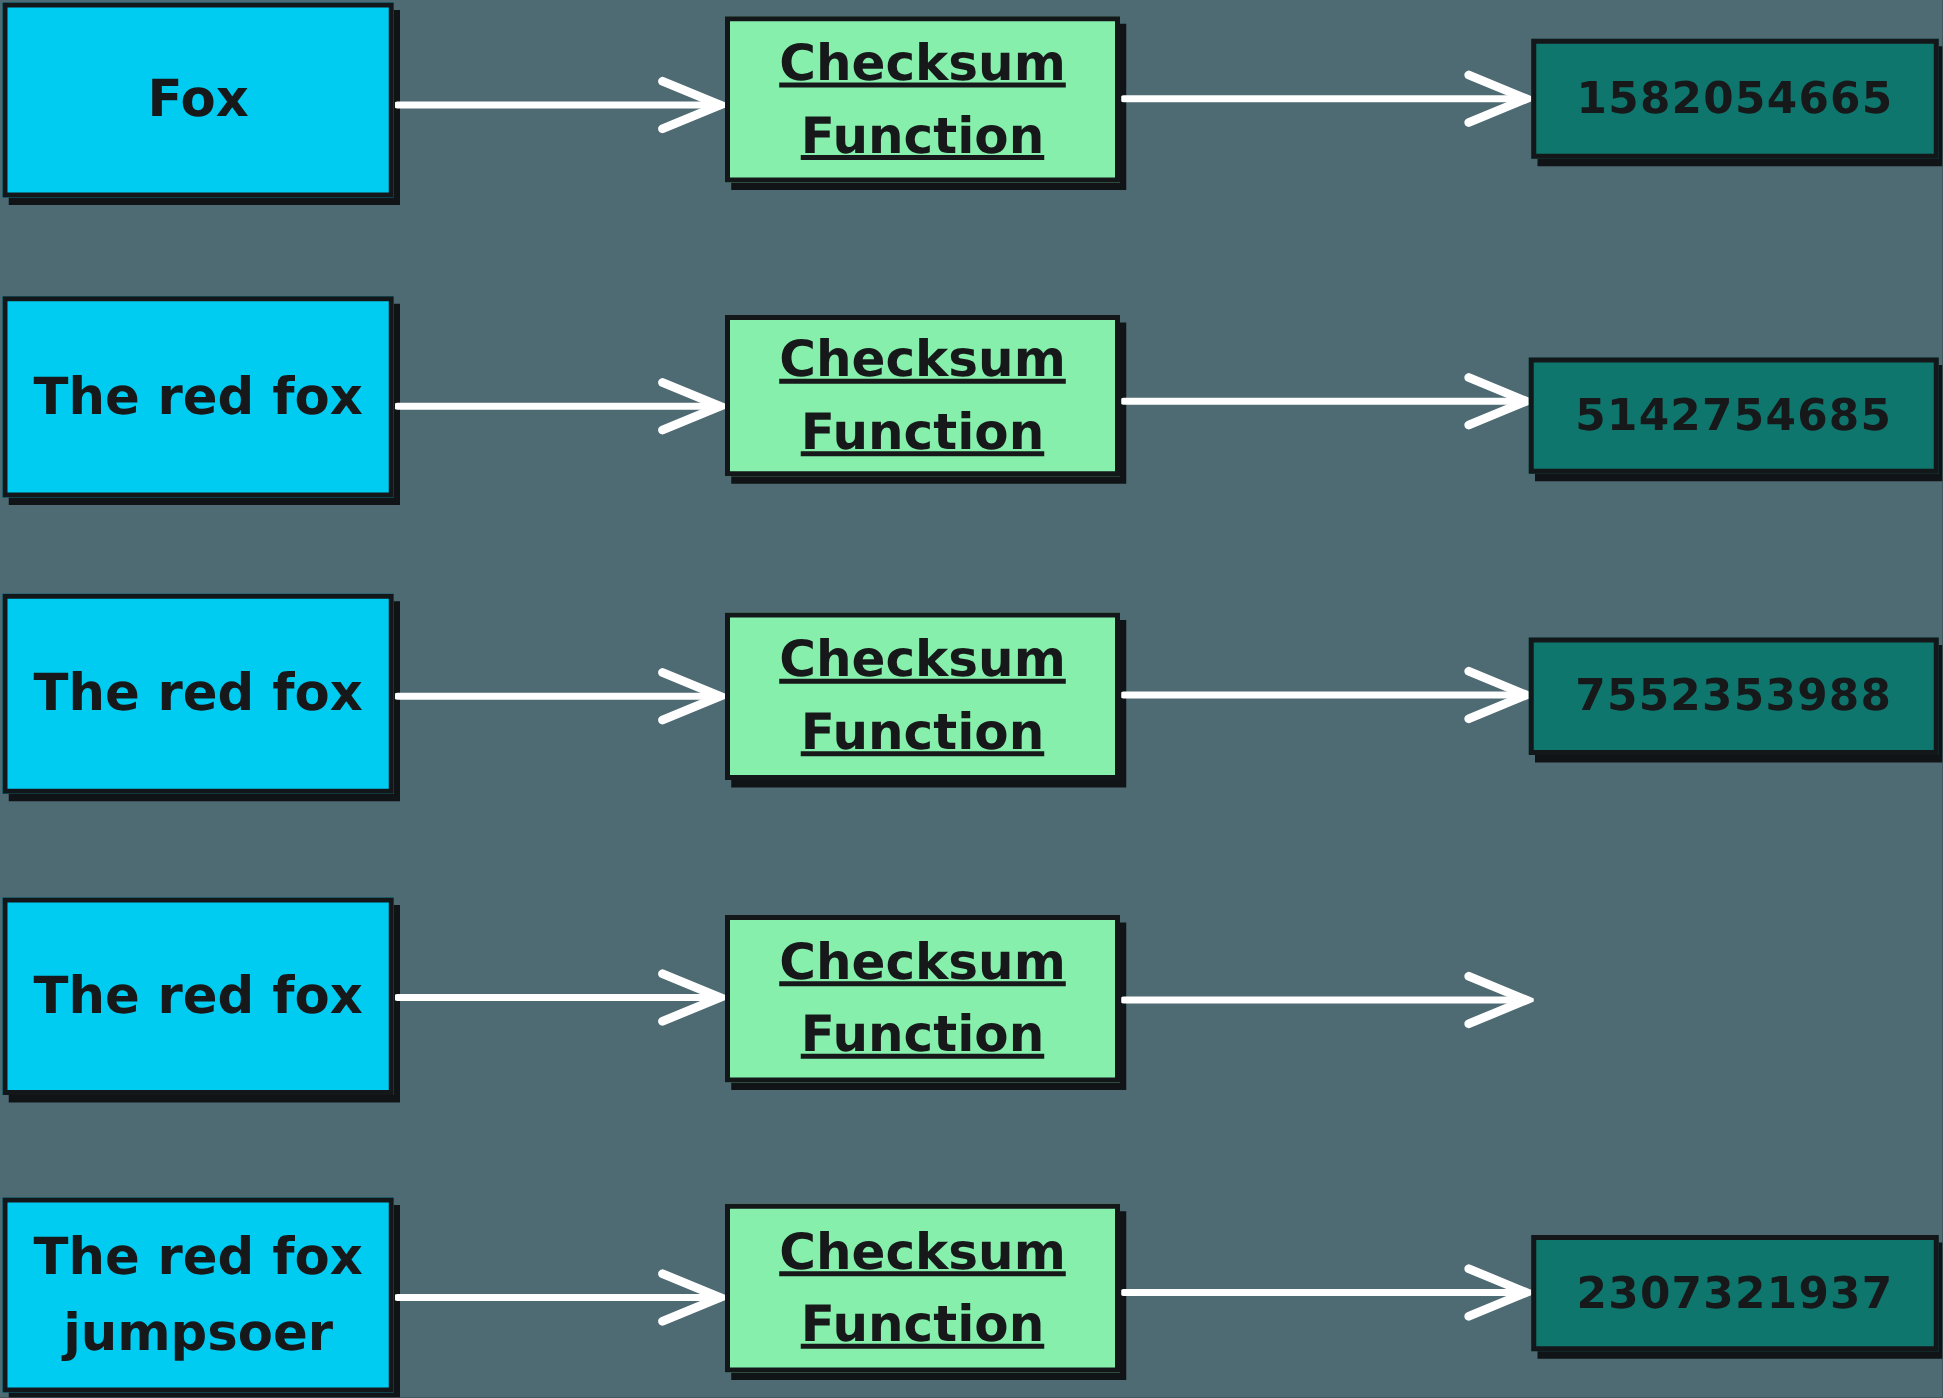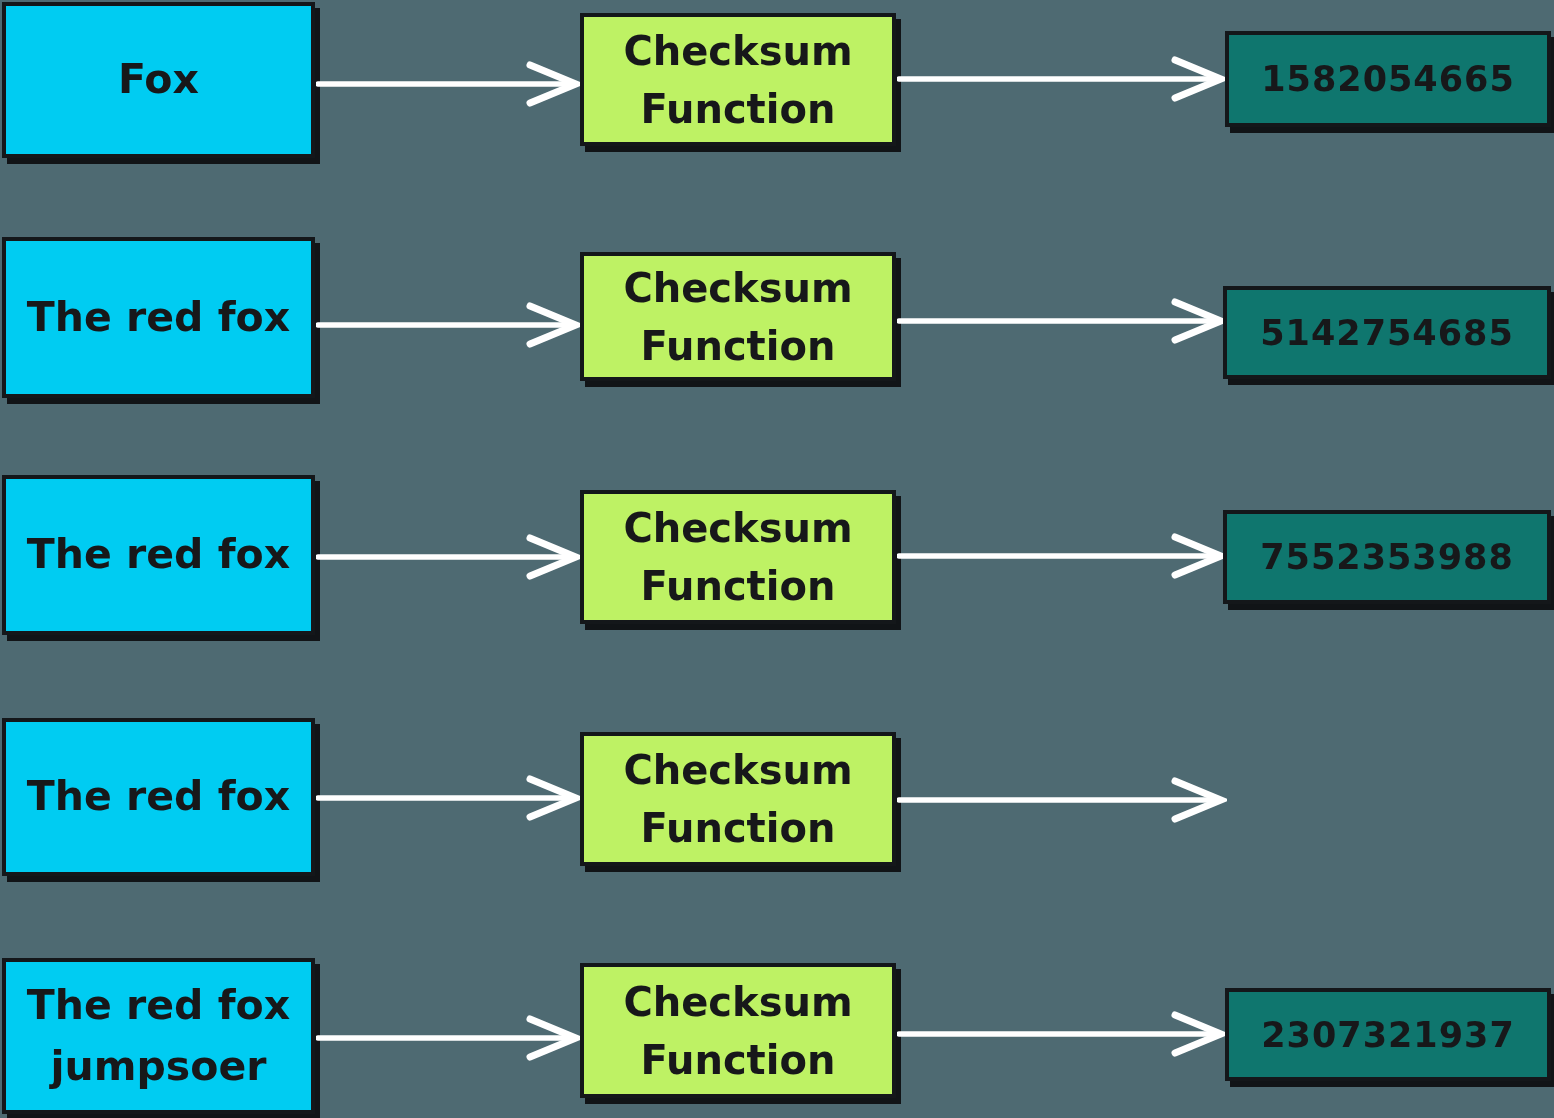--- a/index.html
+++ b/index.html
@@ -18,21 +18,21 @@
     box-shadow: 5px 6px 0 #111417;
     display: flex;
     flex-direction: column;
     align-items: center;
     justify-content: center;
     text-align: center;
     color: #17181A;
     font-weight: 600;
   }
   .input-box    { background: #00CCF2; font-size: 41px; line-height: 1.5; }
-  .fn-box       { background: #bef264; font-size: 40px; line-height: 1.45; }
+  .fn-box       { background: #86efac; font-size: 40px; line-height: 1.45; text-decoration: underline; }
   .out-box      { background: #0f766e; font-size: 35px; letter-spacing: 1px; }
   .arrow { position: absolute; }
   .arrow line, .arrow polyline {
     stroke: #FFFFFF;
     fill: none;
     stroke-linecap: round;
     stroke-linejoin: miter;
   }
   .arrow line     { stroke-width: 5.5; }
   .arrow polyline { stroke-width: 7; }

